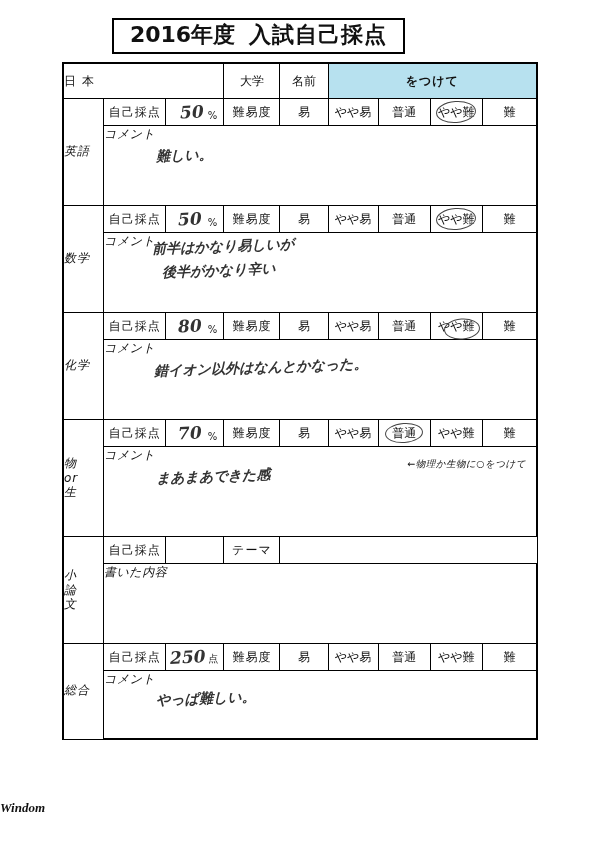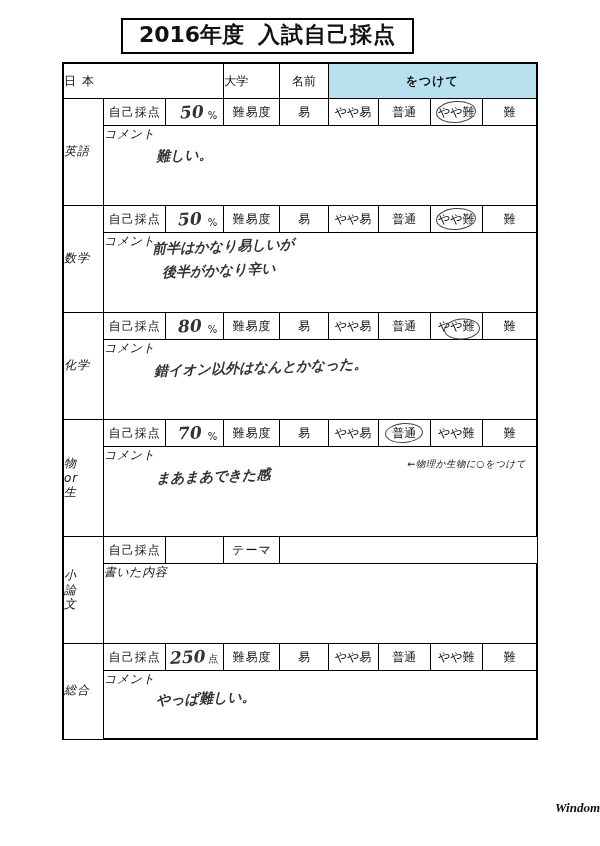--- a/index.html
+++ b/index.html
@@ -18,21 +18,21 @@
   .page {
     position: relative;
     width: 600px;
     height: 846px;
     background: #fff;
   }
 
   
   .title-wrap {
     position: absolute;
-    left: 17px;
+    left: 8px;
     top: 18px;
     width: 501px;
     text-align: center;
   }
   .title-box {
     display: inline-block;
     border: 2px solid #000;
     padding: 3px 16px 5px 16px;
     font-size: 22px;
     font-weight: bold;
@@ -70,21 +70,21 @@
   
   .hdr-row td { height: 34px; }
   .cell-country {
     text-align: left;
     font-size: 19px;
     font-family: "DejaVu Sans", serif;
     letter-spacing: 6px;
     padding-left: 6px;
   }
   .cell-univ {
-    text-align: left;
+    text-align: center;
     font-size: 13px;
     font-family: "DejaVu Sans", serif;
   }
   .cell-name {
     text-align: center;
     font-size: 13px;
     font-family: "DejaVu Sans", serif;
   }
   .cell-result {
     background: #b7e1ef;
@@ -176,21 +176,21 @@
     color: #111;
     white-space: nowrap;
   }
 
   
   .footer {
     position: absolute;
     left: 0;
     top: 800px;
     width: 600px;
-    text-align: right;
+    text-align: left;
     font-size: 13px;
     font-weight: bold;
     font-style: italic;
     font-family: "Liberation Serif", serif;
   }
 </style>
 </head>
 <body>
 
 <div class="page">

